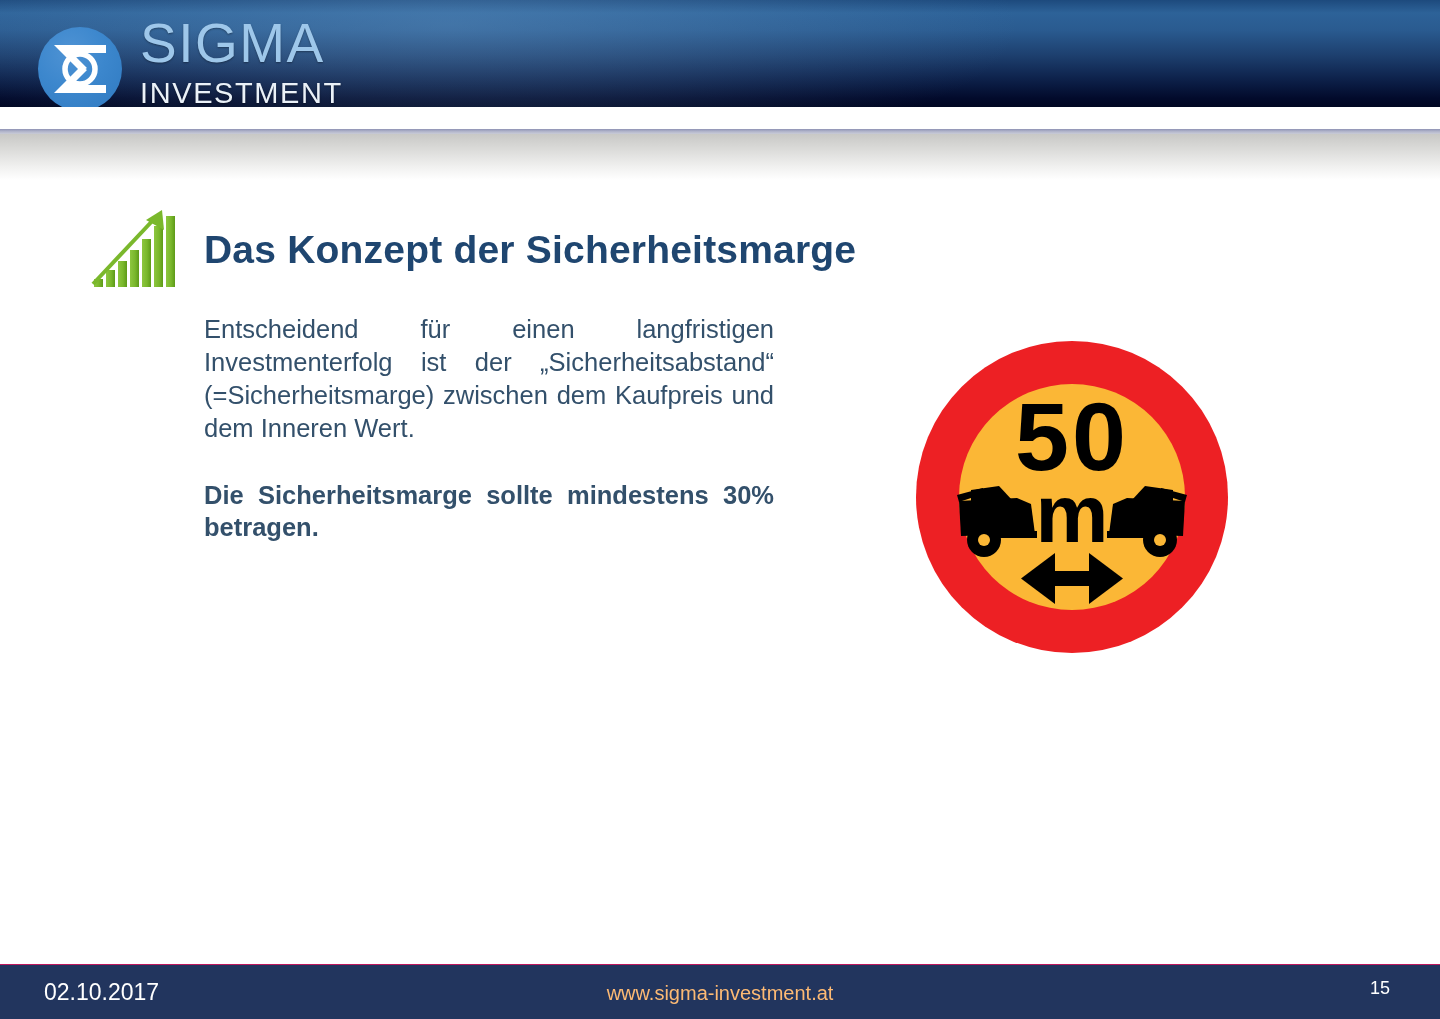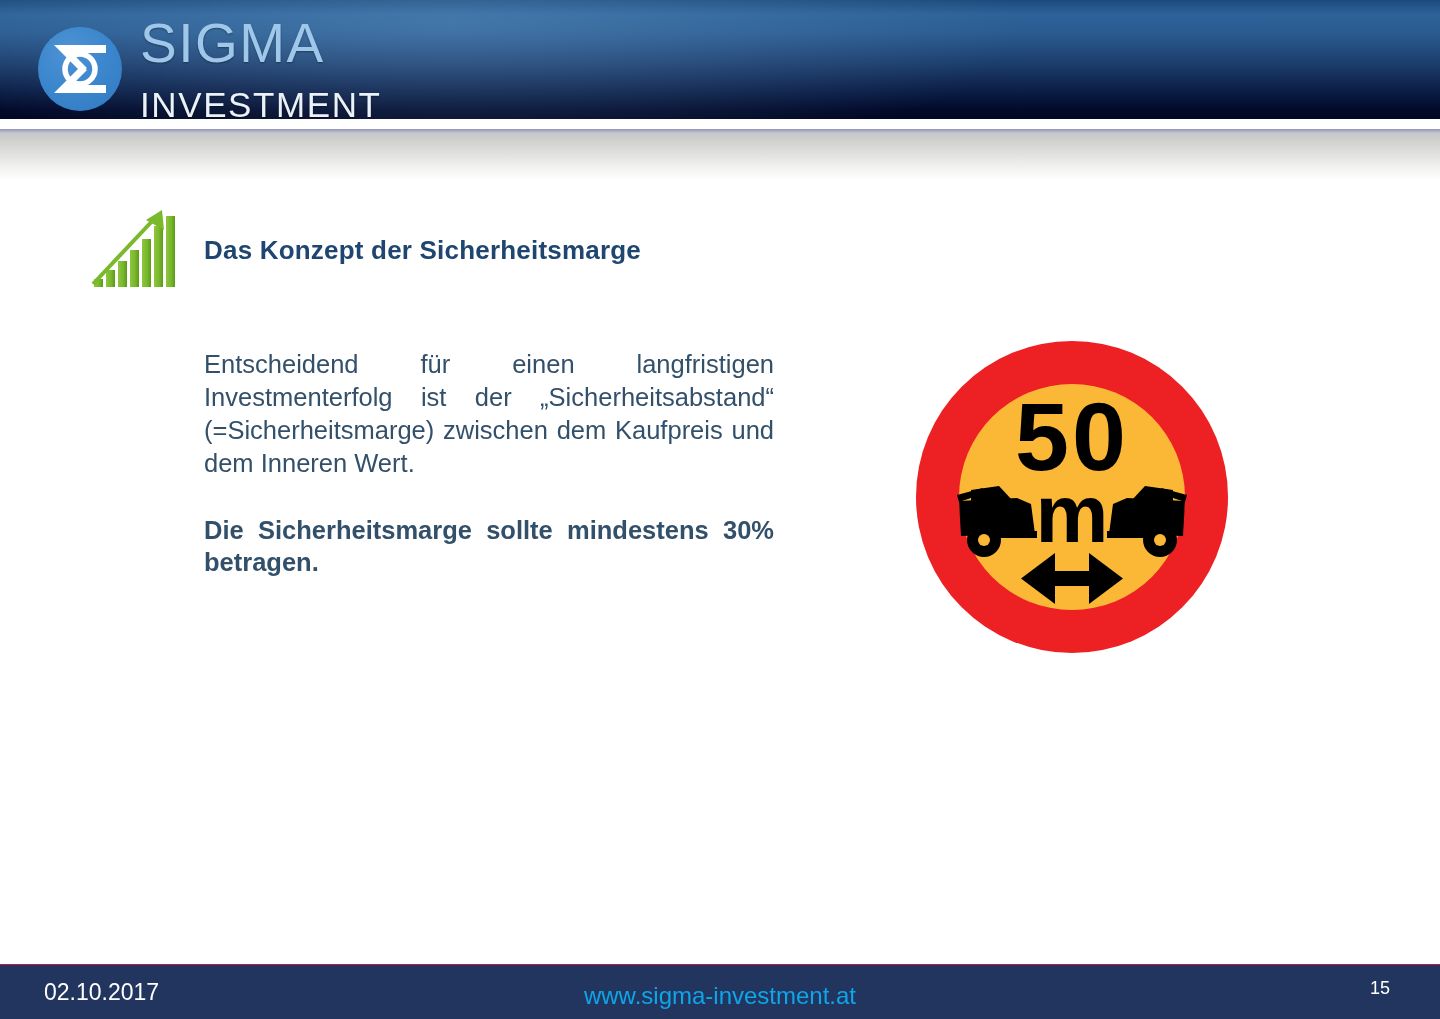--- a/index.html
+++ b/index.html
@@ -18,21 +18,21 @@
     height: 1019px;
     background: #ffffff;
     overflow: hidden;
   }
 
   
   .header {
     position: absolute;
     left: 0; top: 0;
     width: 1440px;
-    height: 119px;
+    height: 107px;
     background: linear-gradient(to bottom,
         #1d4a7d 0%,
         #2d6298 12%,
         #2a5b90 28%,
         #1d3f6e 52%,
         #0d214a 74%,
         #020a2b 92%,
         #000722 100%);
     overflow: hidden;
   }
@@ -79,48 +79,48 @@
     line-height: 1;
   }
   .brand-top {
     font-size: 55px;
     font-weight: 400;
     letter-spacing: 1.5px;
     color: #9ec7ea;
     text-shadow: 0 1px 2px rgba(0,0,0,0.35);
   }
   .brand-bottom {
-    font-size: 35px;
+    font-size: 29px;
     font-weight: 400;
     letter-spacing: 1.6px;
     color: #eaf1f8;
-    margin-top: 16px;
+    margin-top: 8px;
     text-shadow: 0 1px 2px rgba(0,0,0,0.4);
   }
 
   
   .title-row {
     position: absolute;
     left: 88px; top: 208px;
     display: flex;
     align-items: center;
   }
   .title-icon { width: 88px; height: 84px; flex: 0 0 88px; }
   .slide-title {
     margin-left: 28px;
-    font-size: 26px;
+    font-size: 39px;
     font-weight: bold;
     color: #1f4670;
     letter-spacing: 0.2px;
     white-space: nowrap;
   }
 
   .body-col {
     position: absolute;
-    left: 204px; top: 348px;
+    left: 204px; top: 313px;
     width: 570px;
   }
   .para {
     font-size: 25.5px;
     line-height: 1.29;
     color: #33506b;
     text-align: justify;
     text-justify: inter-word;
   }
   .para + .para { margin-top: 34px; font-weight: bold; }
@@ -144,22 +144,22 @@
     position: absolute;
     left: 44px; top: 14px;
     font-size: 23px;
     color: #ffffff;
   }
   .footer-url {
     position: absolute;
     left: 0; top: 17px;
     width: 1440px;
     text-align: center;
-    font-size: 24px;
-    color: #0ea5e9;
+    font-size: 20px;
+    color: #fdba74;
   }
   .footer-page {
     position: absolute;
     right: 50px; top: 13px;
     font-size: 18px;
     color: #ffffff;
   }
 </style>
 </head>
 <body>

